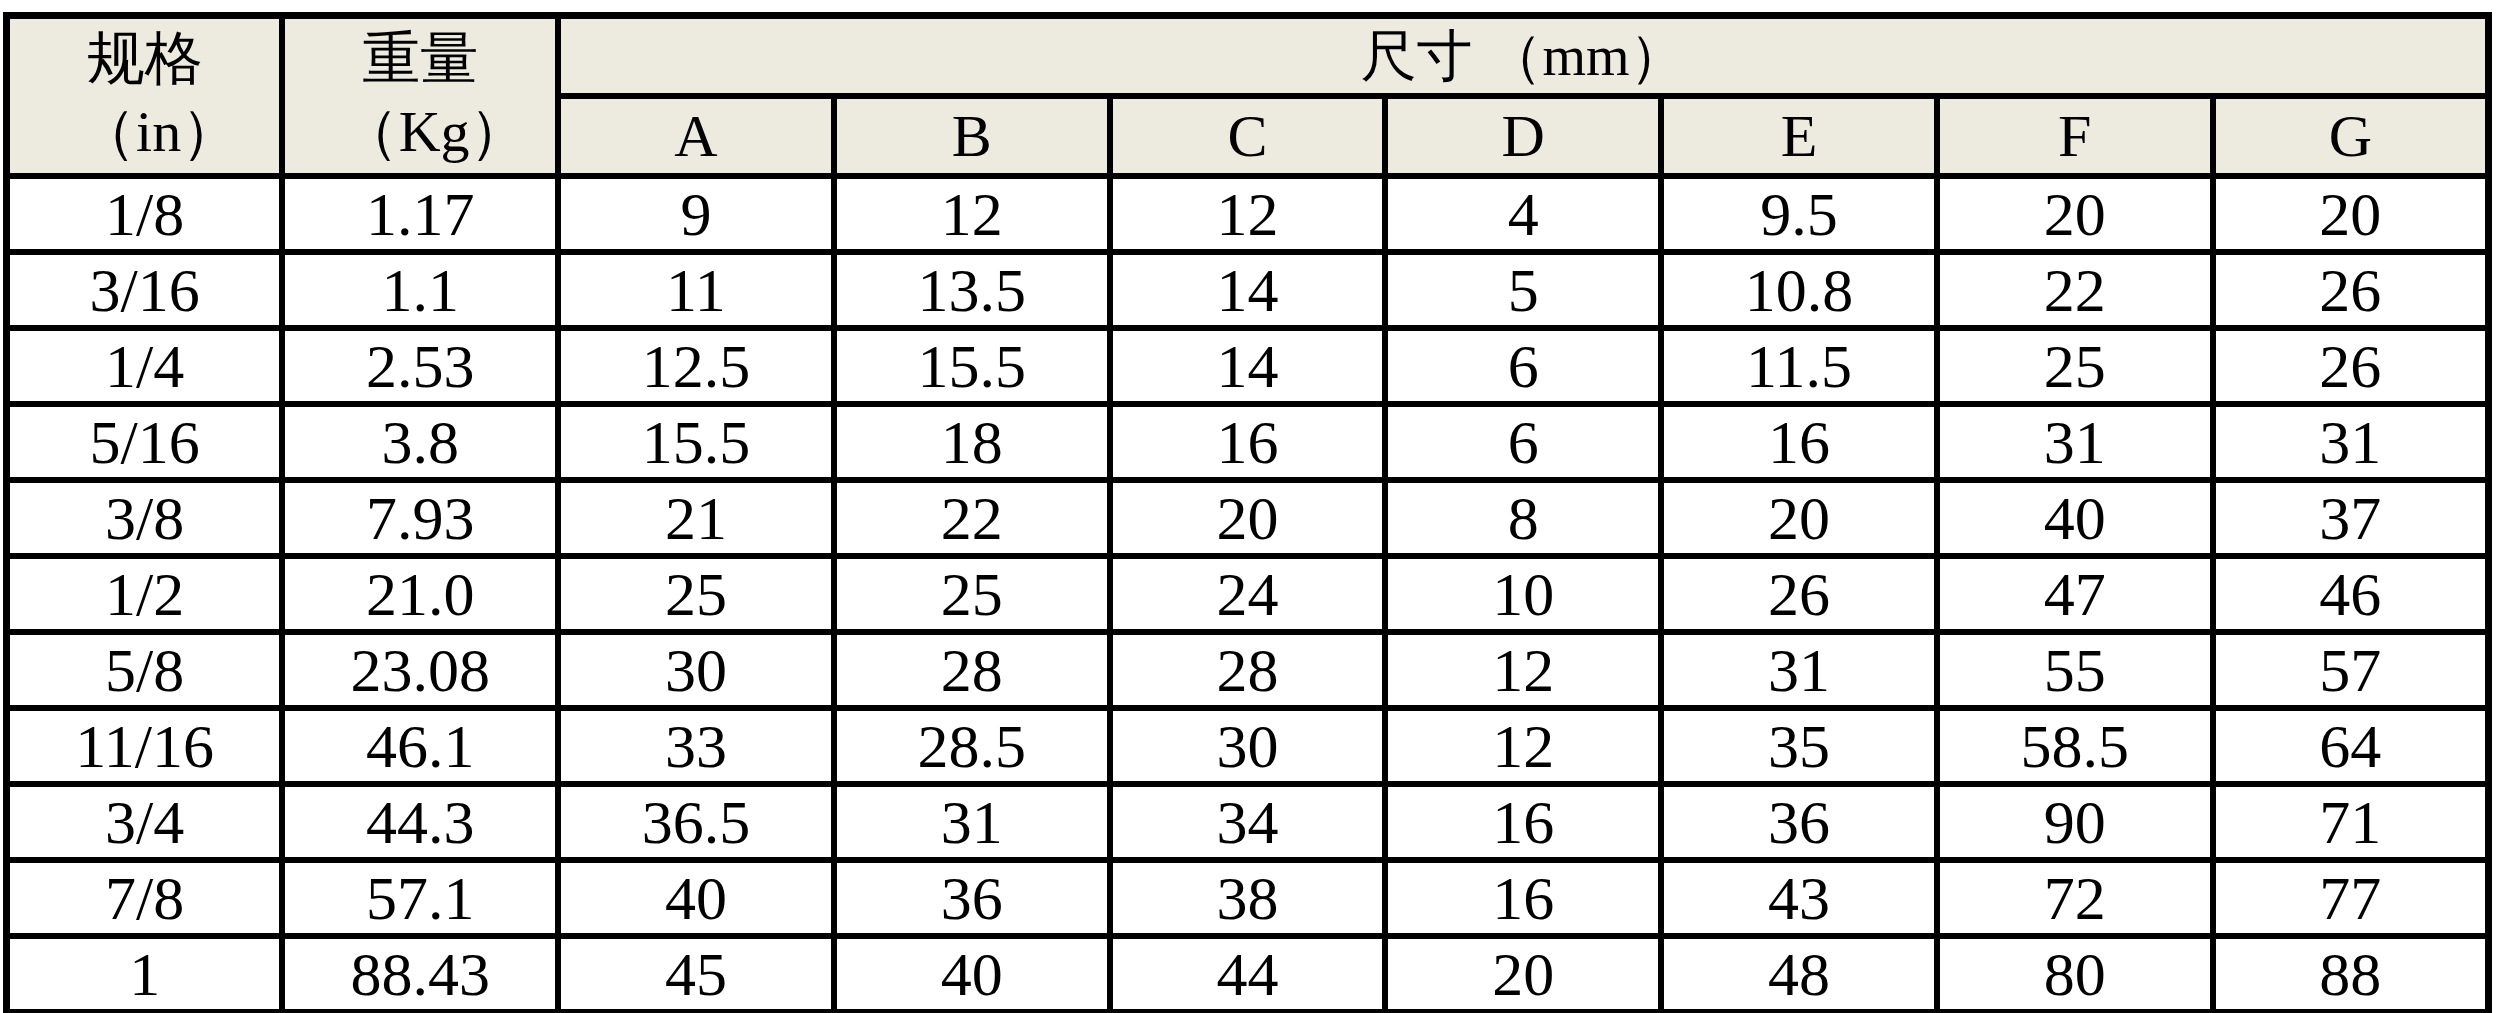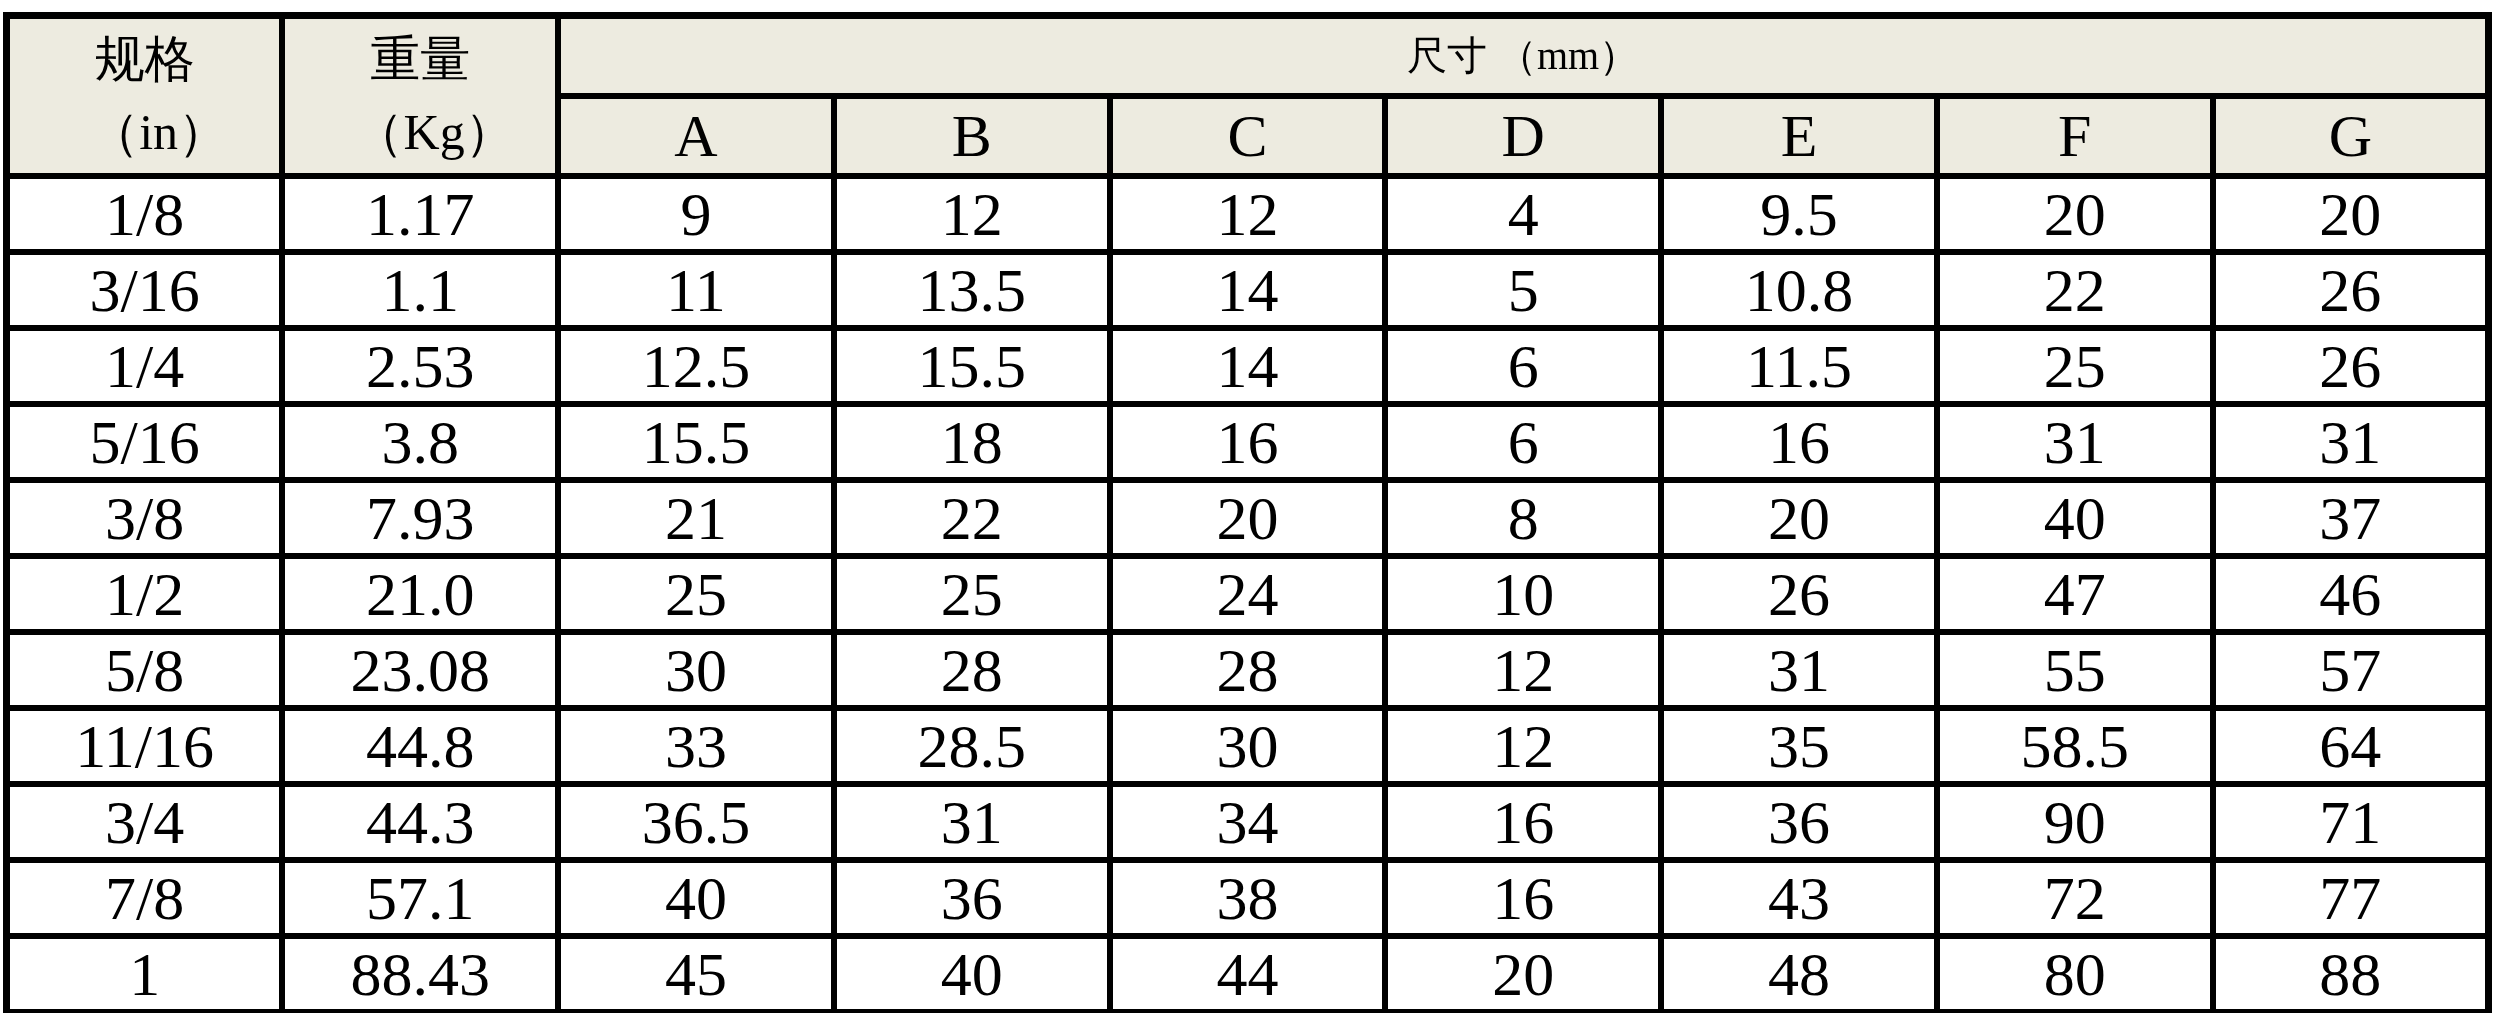--- a/index.html
+++ b/index.html
@@ -40,36 +40,36 @@
   table.spec-table {
     border: 7px solid #000000;
   }
   thead th {
     background: #EDEBE0;
   }
   tr.header-row-1 { height: 77px; }
   tr.header-row-2 { height: 77px; }
   tbody tr { height: 76px; margin-top: 44px; }
   .hdr-merged {
-    font-size: 50px;
+    font-size: 58px;
     line-height: 1;
   }
   .hdr-merged .line1 {
     display: block;
     height: 77px;
     line-height: 80px;
   }
   .hdr-merged .line2 {
     display: block;
     height: 77px;
     line-height: 72px;
     margin-left: 28px;
   }
   .hdr-dims {
-    font-size: 40px;
+    font-size: 56px;
     line-height: 70px;
   }
   .hdr-letter {
     font-size: 60px;
     line-height: 70px;
   }
   tbody td {
     font-size: 62px;
     line-height: 70px;
     background: #ffffff;
@@ -175,21 +175,21 @@
           <td>30</td>
           <td>28</td>
           <td>28</td>
           <td>12</td>
           <td>31</td>
           <td>55</td>
           <td>57</td>
         </tr>
         <tr>
           <td>11/16</td>
-          <td>44.8</td>
+          <td>46.1</td>
           <td>33</td>
           <td>28.5</td>
           <td>30</td>
           <td>12</td>
           <td>35</td>
           <td>58.5</td>
           <td>64</td>
         </tr>
         <tr>
           <td>3/4</td>

